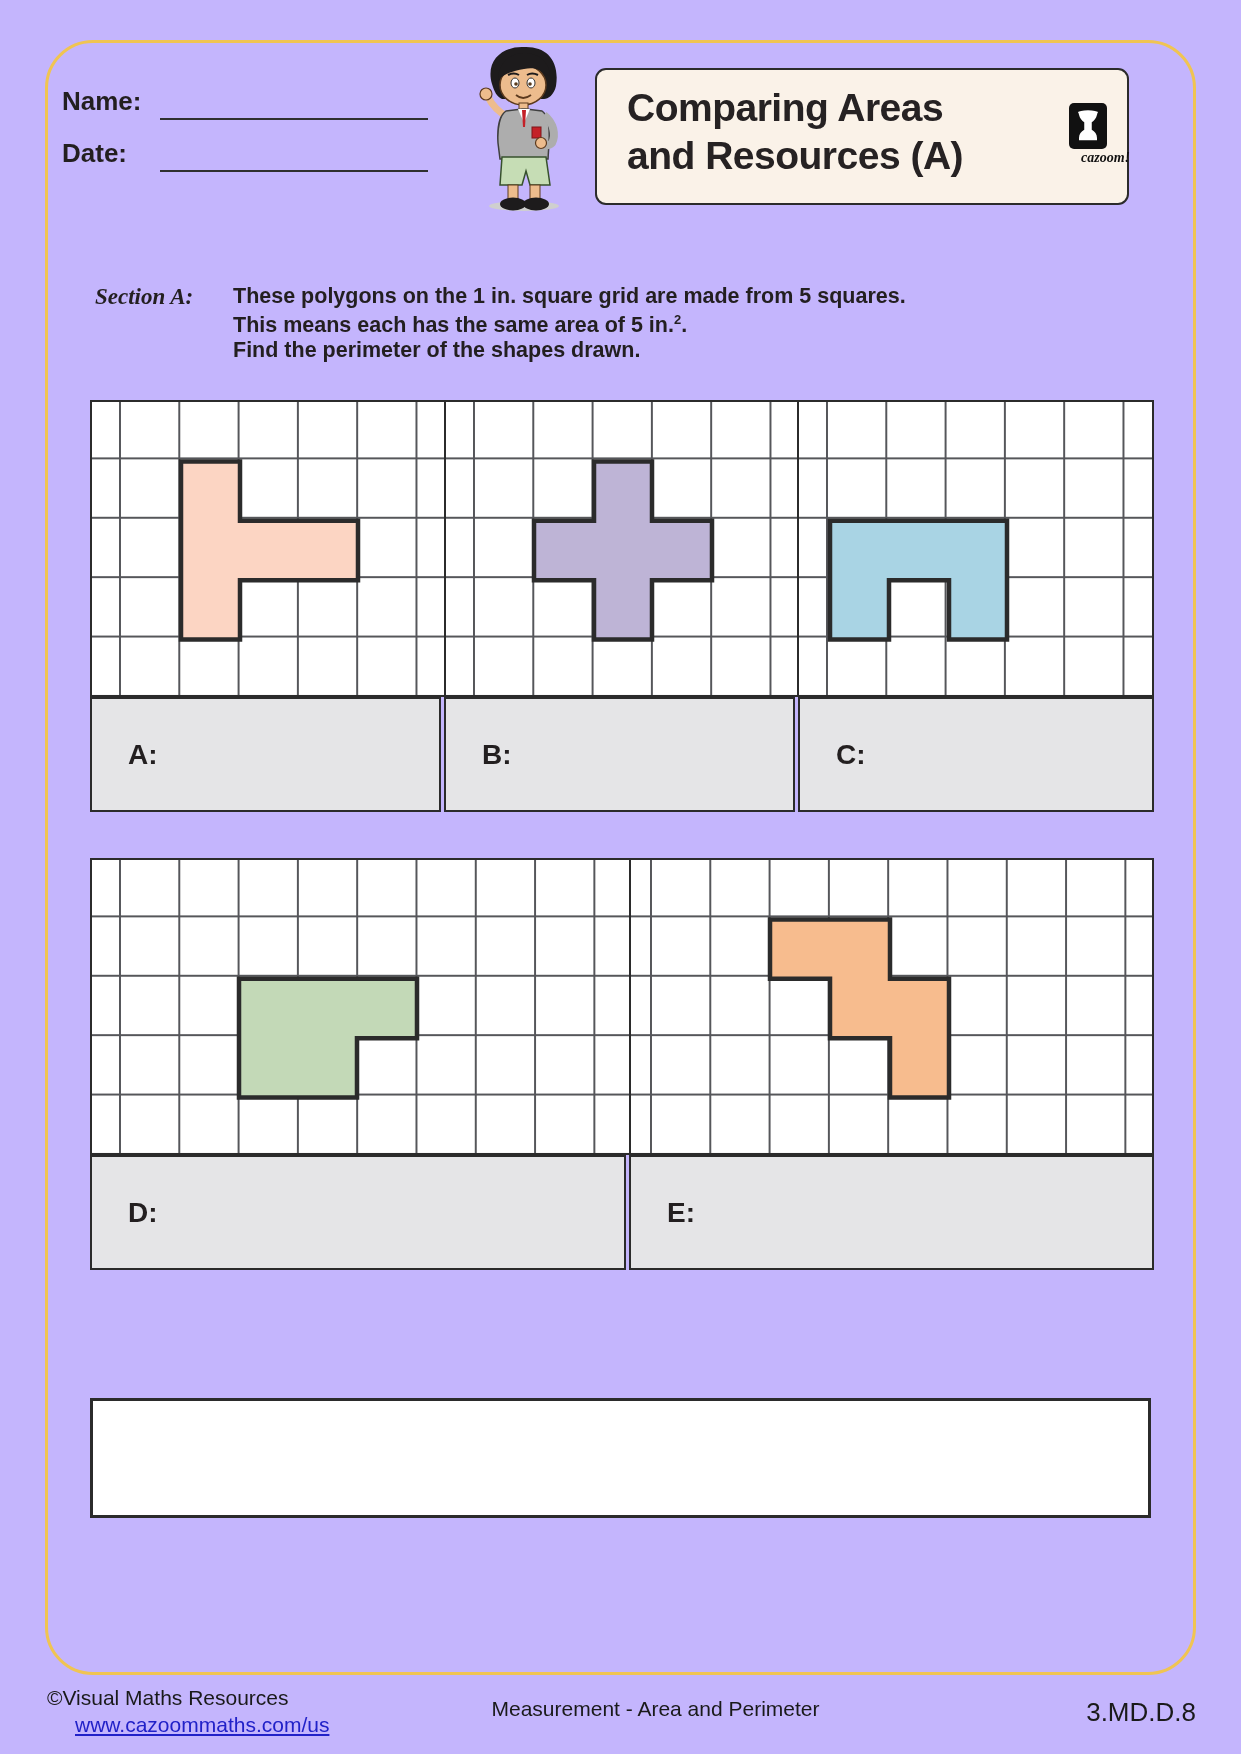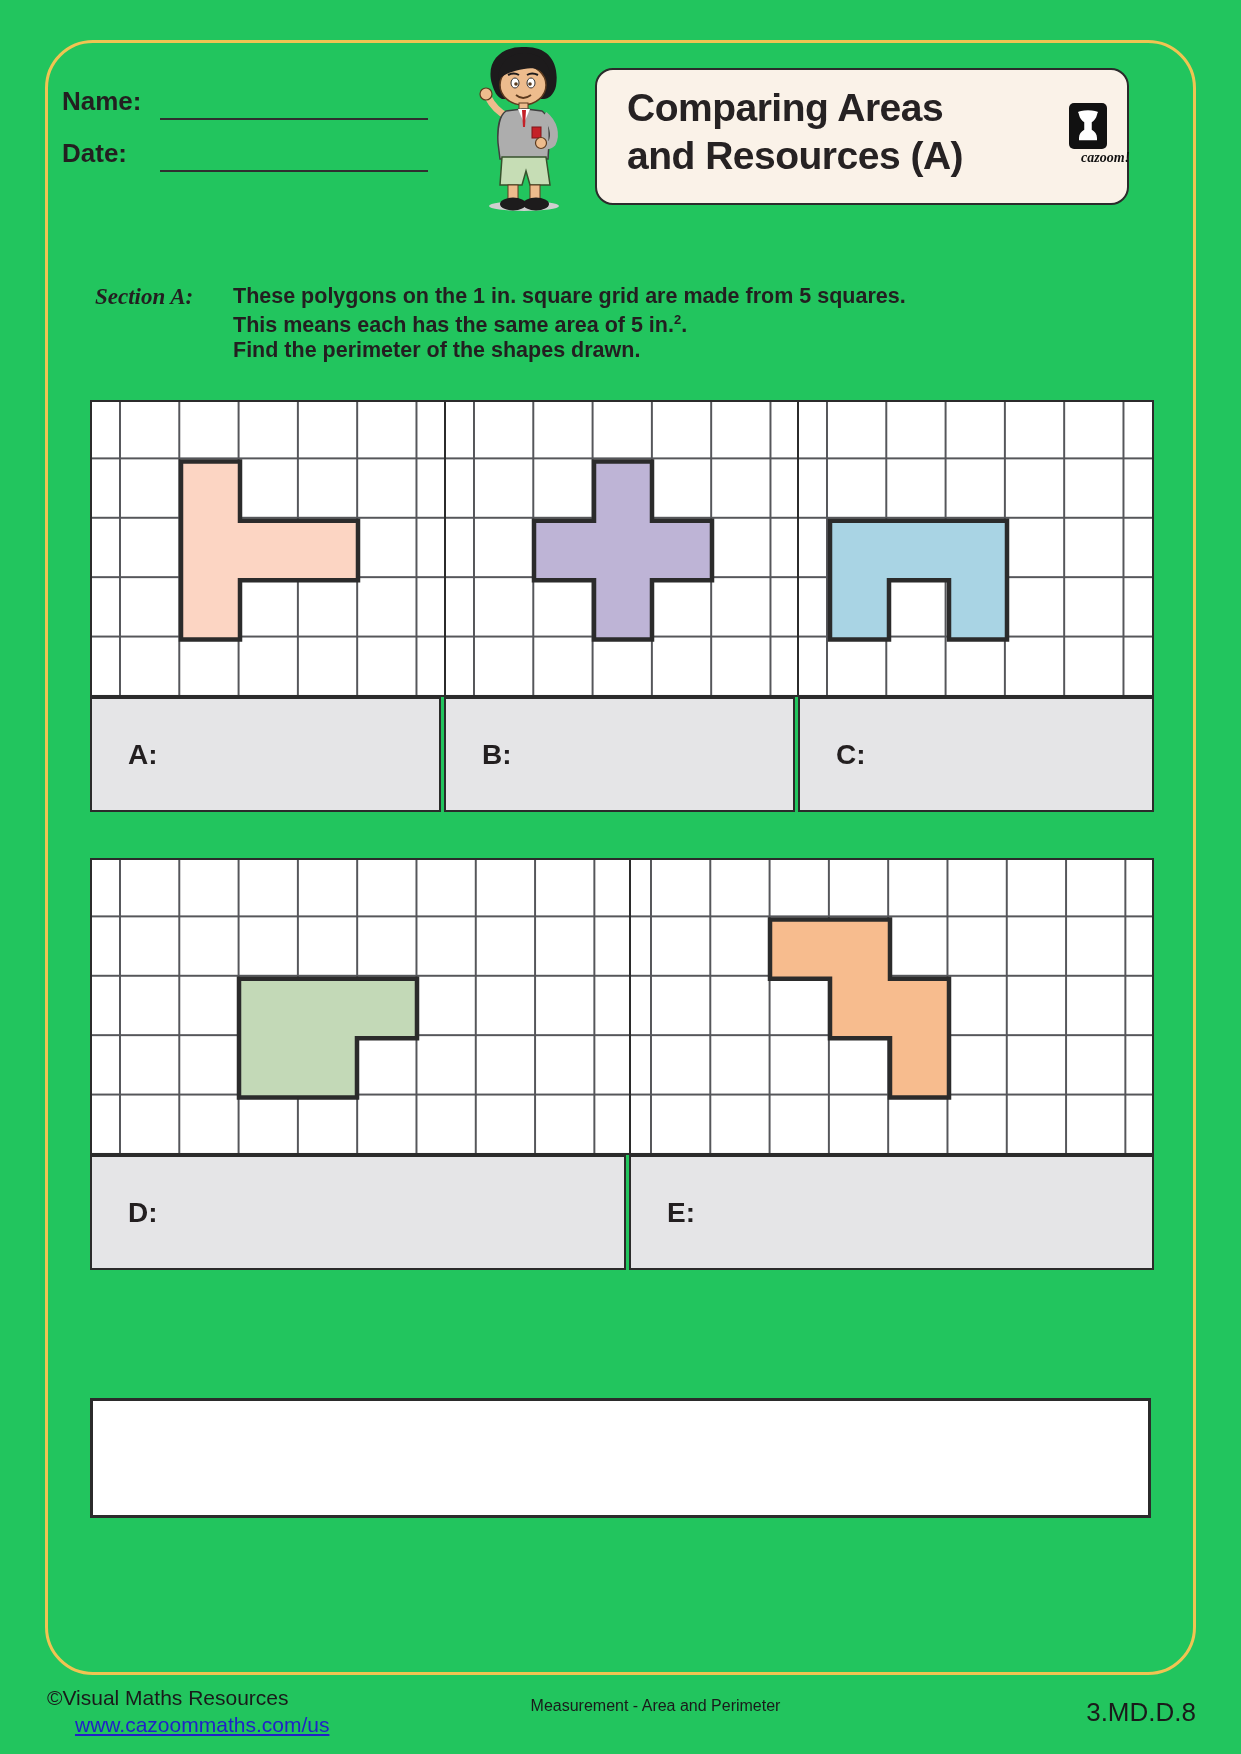--- a/index.html
+++ b/index.html
@@ -1,23 +1,23 @@
 <!DOCTYPE html>
 <html><head>
 <meta charset="utf-8">
 <style>
   html,body{margin:0;padding:0;background:#fff;}
-  .page{position:relative;width:1241px;height:1754px;background:#22c55e;overflow:hidden;
+  .page{position:relative;width:1241px;height:1754px;background:#c4b5fd;overflow:hidden;
         font-family:"Liberation Sans",sans-serif;color:#231F20;}
   .page-border{position:absolute;left:45px;top:40px;width:1151px;height:1635px;
                box-sizing:border-box;border:3.5px solid #F0C452;border-radius:48px;}
   .field-label{position:absolute;font-size:26px;font-weight:bold;color:#231F20;}
   .field-line{position:absolute;height:2px;background:#2f2f2f;}
   .title-box{position:absolute;left:595px;top:68px;width:534px;height:137px;box-sizing:border-box;
-             background:#FAF2E8;border:2.5px solid #2B2B2B;border-radius:18px;}
+             background:#FAF2E8;border:2.5px solid #2B2B2B;border-radius:11px;}
   .title-text{position:absolute;left:30px;top:14px;font-size:39px;line-height:48px;
               font-weight:bold;letter-spacing:-0.5px;color:#262223;}
   .logo{position:absolute;right:14px;top:33px;width:50px;text-align:center;}
   .logo-box{width:38px;height:46px;background:#111;border-radius:5px;margin:0 auto;
             display:flex;align-items:center;justify-content:center;}
   .logo-text{font-family:"Liberation Serif",serif;font-weight:bold;font-style:italic;
              font-size:14px;margin-top:1px;color:#111;margin-left:18px;}
   .section-label{position:absolute;left:95px;top:284px;font-family:"Liberation Serif",serif;
                  font-weight:bold;font-style:italic;font-size:23px;text-align:right;}
   .section-text{position:absolute;left:233px;top:284px;font-size:21.5px;font-weight:bold;
@@ -36,21 +36,21 @@
   .band{position:absolute;left:90px;width:1063.5px;height:115px;display:flex;gap:3px;}
   .band-cell{box-sizing:border-box;border:2.5px solid #2B2B2B;background:#E5E5E7;
              display:flex;align-items:center;}
   .band-label{font-size:28px;font-weight:bold;padding-left:36px;color:#231F20;}
   .question{position:absolute;left:90px;top:1350px;font-size:22.5px;font-weight:bold;}
   .answer-box{position:absolute;left:90px;top:1398px;width:1061px;height:120px;
               box-sizing:border-box;border:3px solid #2B2B2B;background:#fff;}
   .footer-text{position:absolute;font-size:21px;color:#1a1a1a;}
   .footer-link{position:absolute;font-size:21px;color:#2121C8;text-decoration:underline;margin-left:28px;}
   .footer-center{position:absolute;left:0;right:0;top:1697px;text-align:center;
-                 padding-left:70px;font-size:16px;color:#1a1a1a;}
+                 padding-left:70px;font-size:21px;color:#1a1a1a;}
   .footer-code{position:absolute;right:45px;top:1697px;font-size:26px;color:#1a1a1a;margin-left:31px;}
 </style>
 </head>
 <body>
 
 <div class="page">
 
   <div class="page-border"></div>
 
   <span class="field-label" style="left:62px;top:86px">Name:</span>

